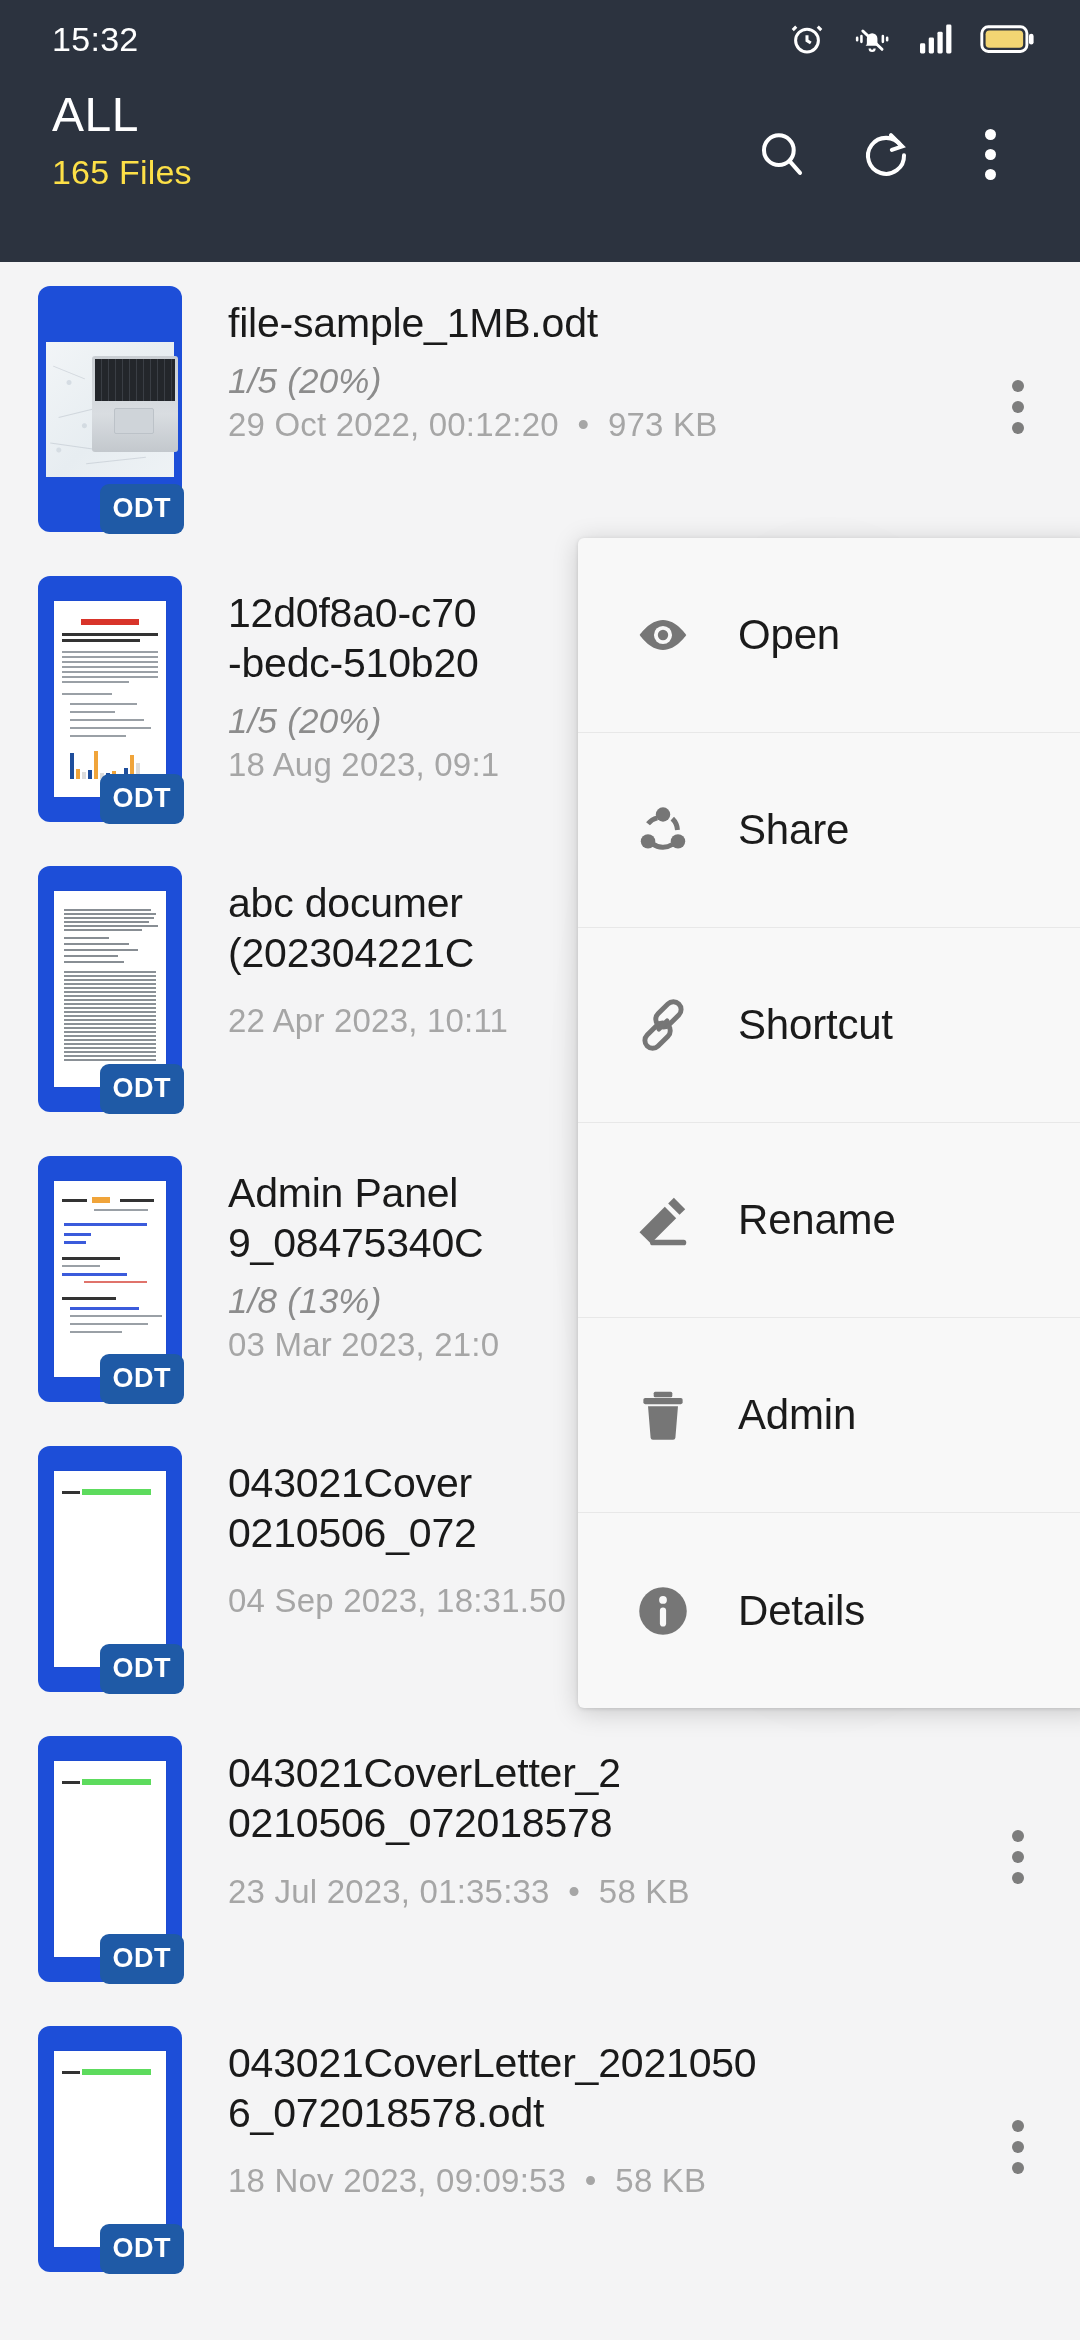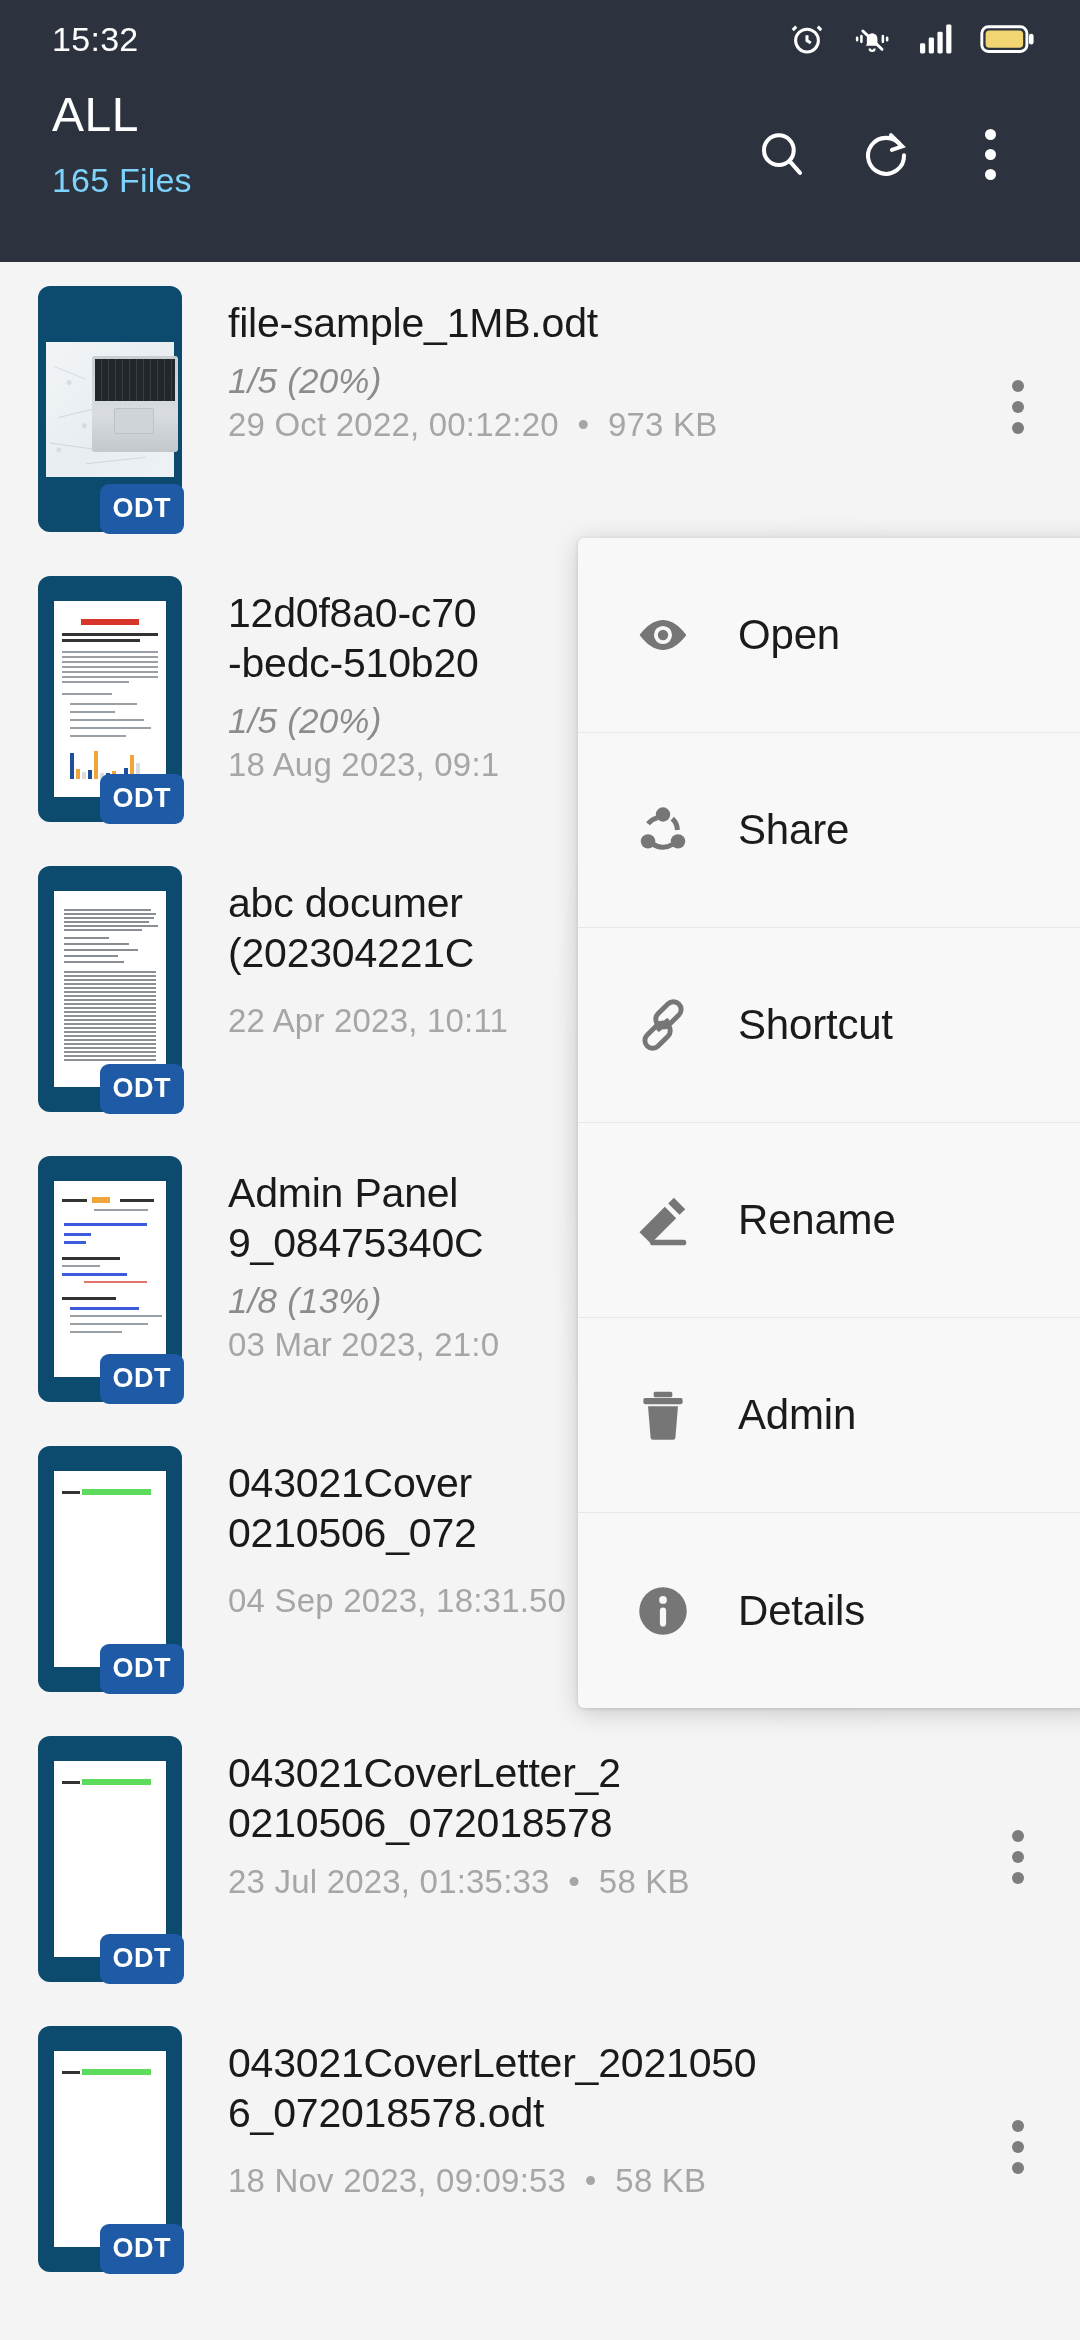--- a/index.html
+++ b/index.html
@@ -25,41 +25,41 @@
   .appbar {
     position:relative; background:#2c333f; height:184px;
     display:flex; align-items:flex-start; padding:4px 38px 0 52px;
   }
   .appbar-titles { flex:1; padding-top:6px; }
   .appbar-title {
     color:#ffffff; font-size:48px; font-weight:400; line-height:1.12;
     letter-spacing:.5px;
   }
   .appbar-subtitle {
-    color:#7dd3fc; font-size:34px; font-weight:400; line-height:1.3;
-    margin-top:16px; letter-spacing:.2px;
+    color:#fde047; font-size:34px; font-weight:400; line-height:1.3;
+    margin-top:8px; letter-spacing:.2px;
   }
   .appbar-actions { display:flex; align-items:center; gap:0; padding-top:20px; }
   .appbar-btn {
     width:104px; height:104px; display:flex; align-items:center; justify-content:center;
     background:transparent; border:none; cursor:pointer;
   }
   .appbar-btn svg { display:block; }
   .kebab-dot { width:11px; height:11px; border-radius:50%; background:#fff; display:block; }
   .kebab { display:flex; flex-direction:column; gap:9px; align-items:center; }
 
   
   .filelist { position:relative; background:#f4f4f5; }
   .filerow {
     position:relative; display:flex; align-items:flex-start;
     padding:22px 26px 22px 38px; height:290px;
   }
   .thumb-wrap {
     position:relative; width:144px; height:246px; flex:0 0 144px;
-    background:#0c4a6e; border-radius:12px;
+    background:#1d4ed8; border-radius:12px;
     display:flex; align-items:center; justify-content:center;
     margin-top:2px;
   }
   .thumb-page {
     position:relative; width:112px; height:196px; background:#ffffff;
     overflow:hidden; box-shadow:0 0 0 1px rgba(0,0,0,.03);
   }
   .thumb-photo {
     position:relative; width:128px; height:135px;
     background:
@@ -396,21 +396,21 @@
       <div class="thumb-wrap">
         <div class="thumb-page">
           <div class="mini mini-bold" style="top:20px;left:8px;width:16%"></div>
           <div class="mini mini-green" style="top:18px;left:28px;width:62%"></div>
         </div>
         <div class="odt-badge">ODT</div>
       </div>
       <div class="fileinfo">
         <div class="filename">043021CoverLetter_2
 0210506_072018578</div>
-        <div class="filemeta" style="margin-top:13px">23 Jul 2023, 01:35:33  •  58 KB</div>
+        <div class="filemeta" style="margin-top:23px">23 Jul 2023, 01:35:33  •  58 KB</div>
       </div>
       <div class="row-kebab">
         <span></span>
           <span></span>
           <span></span>
       </div>
     </div>
 
     <div class="filerow">
       <div class="thumb-wrap">

